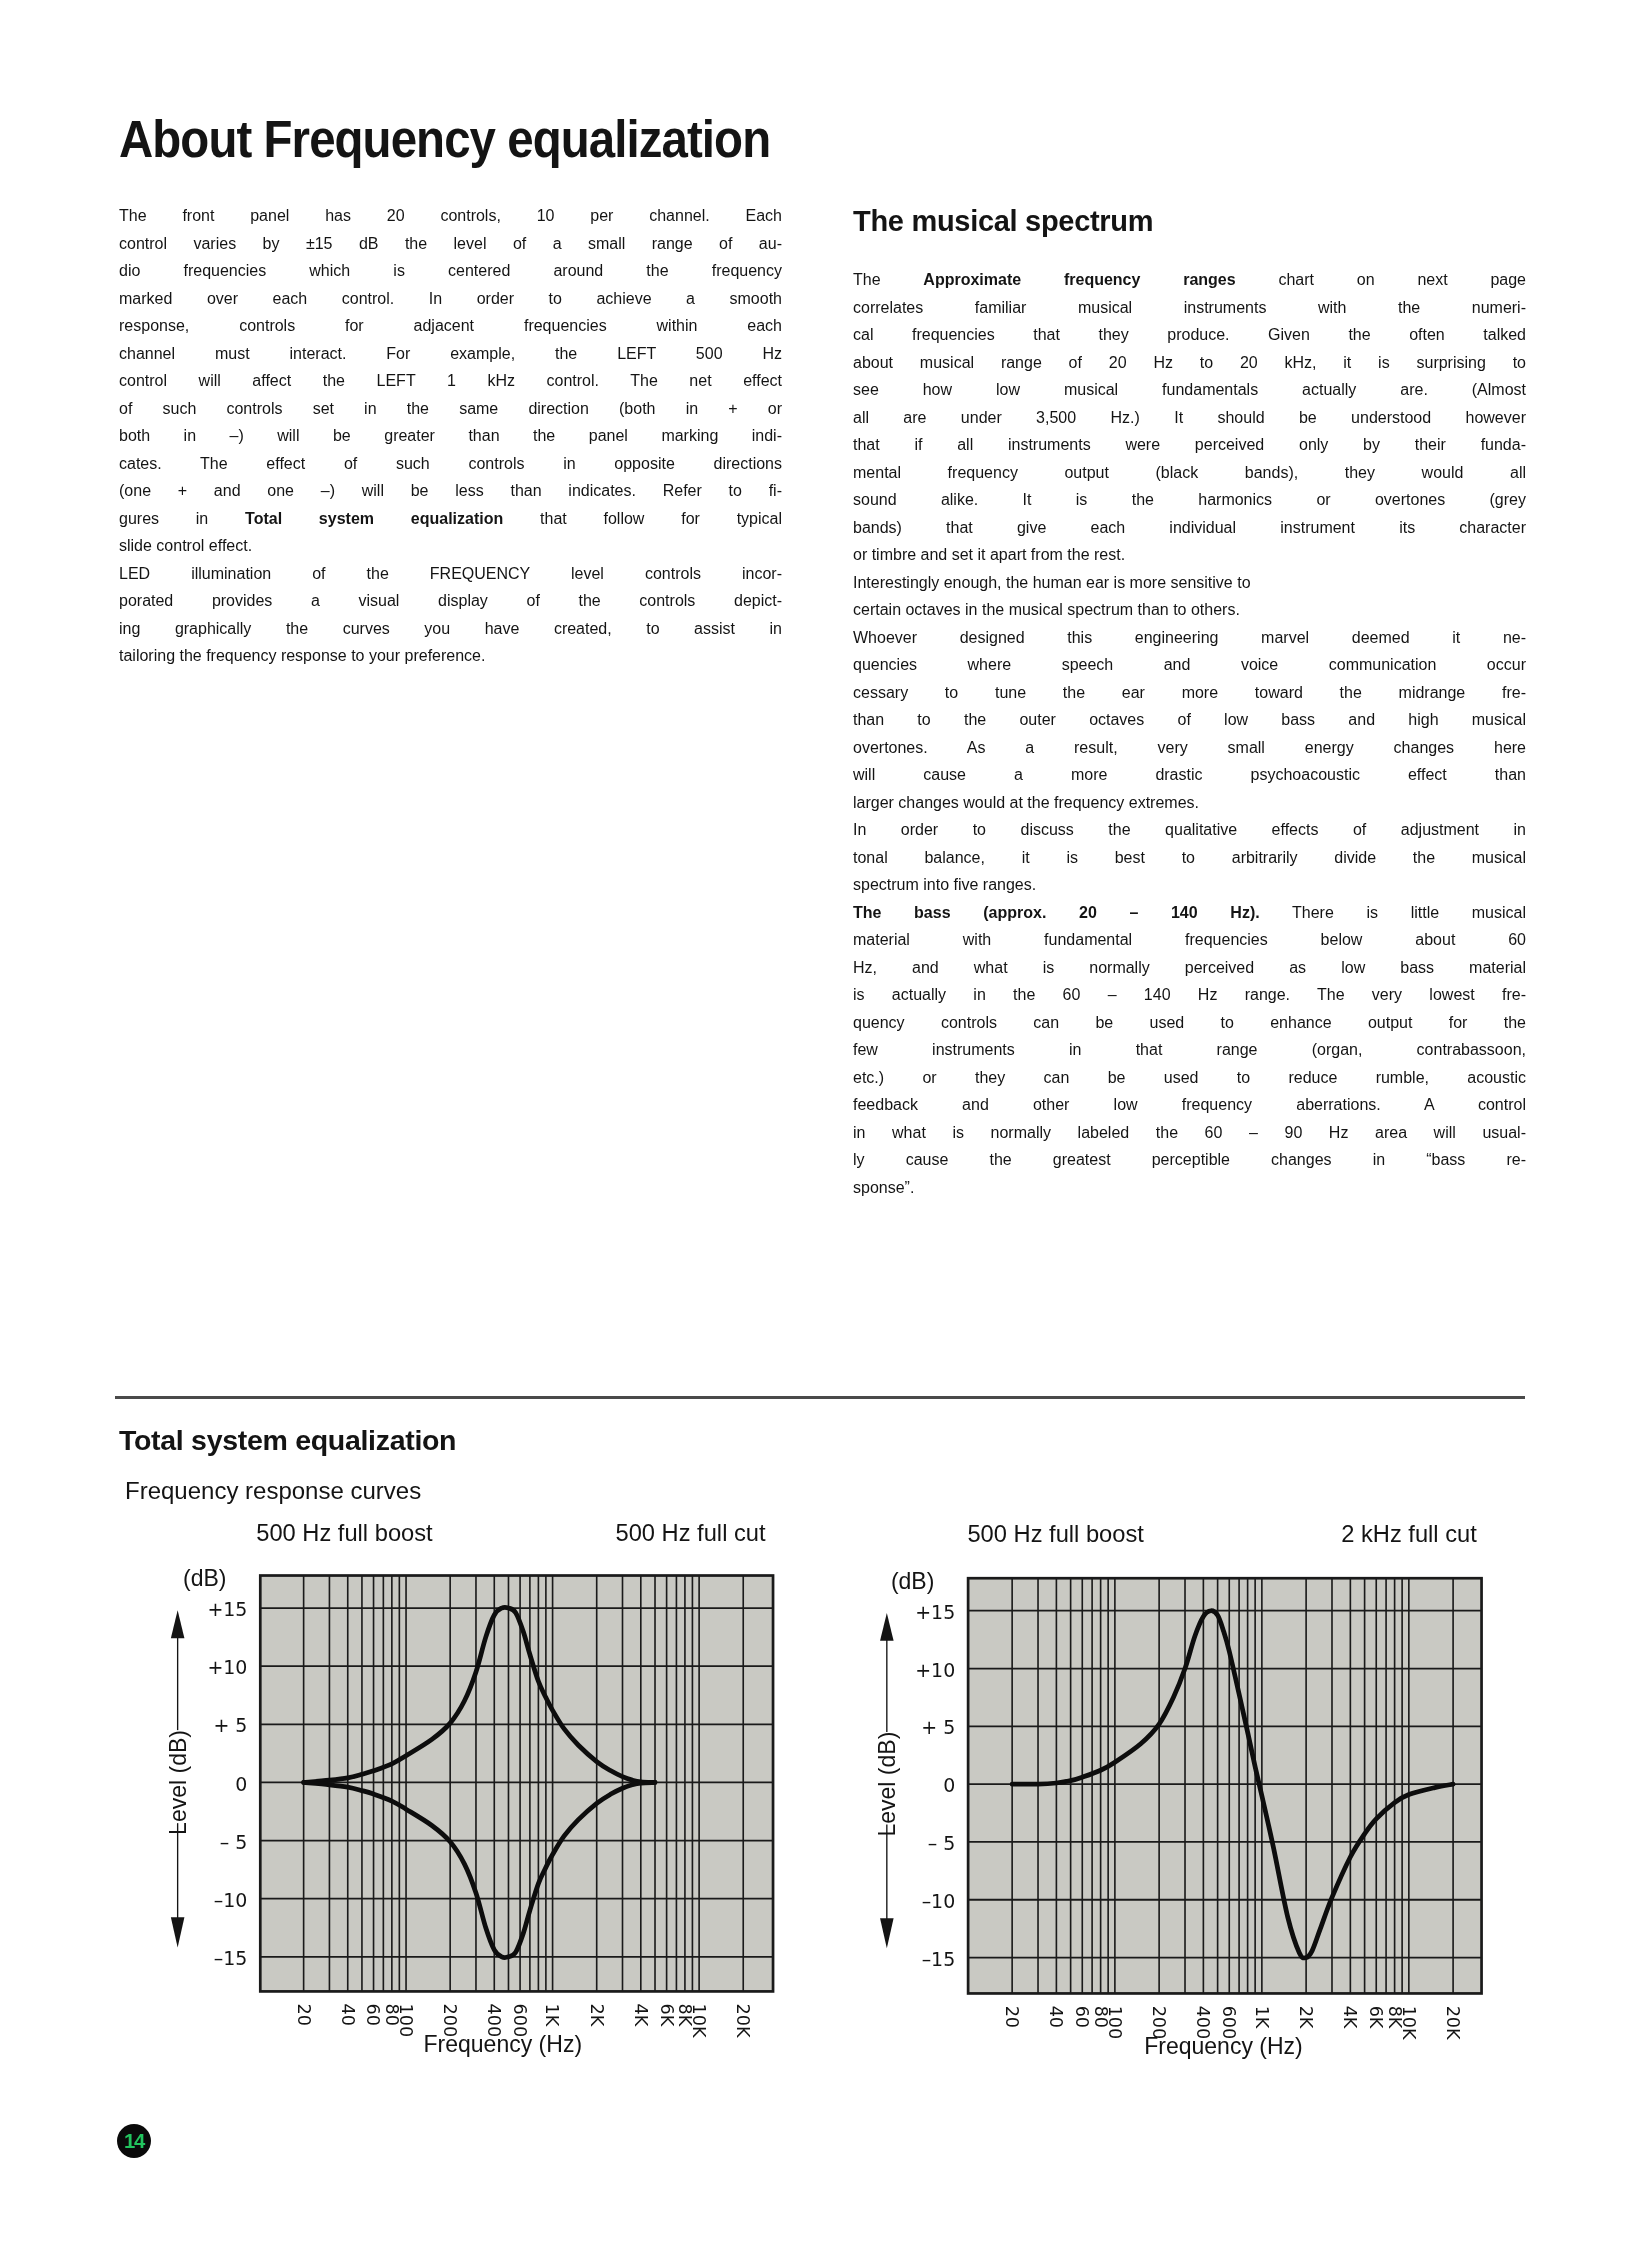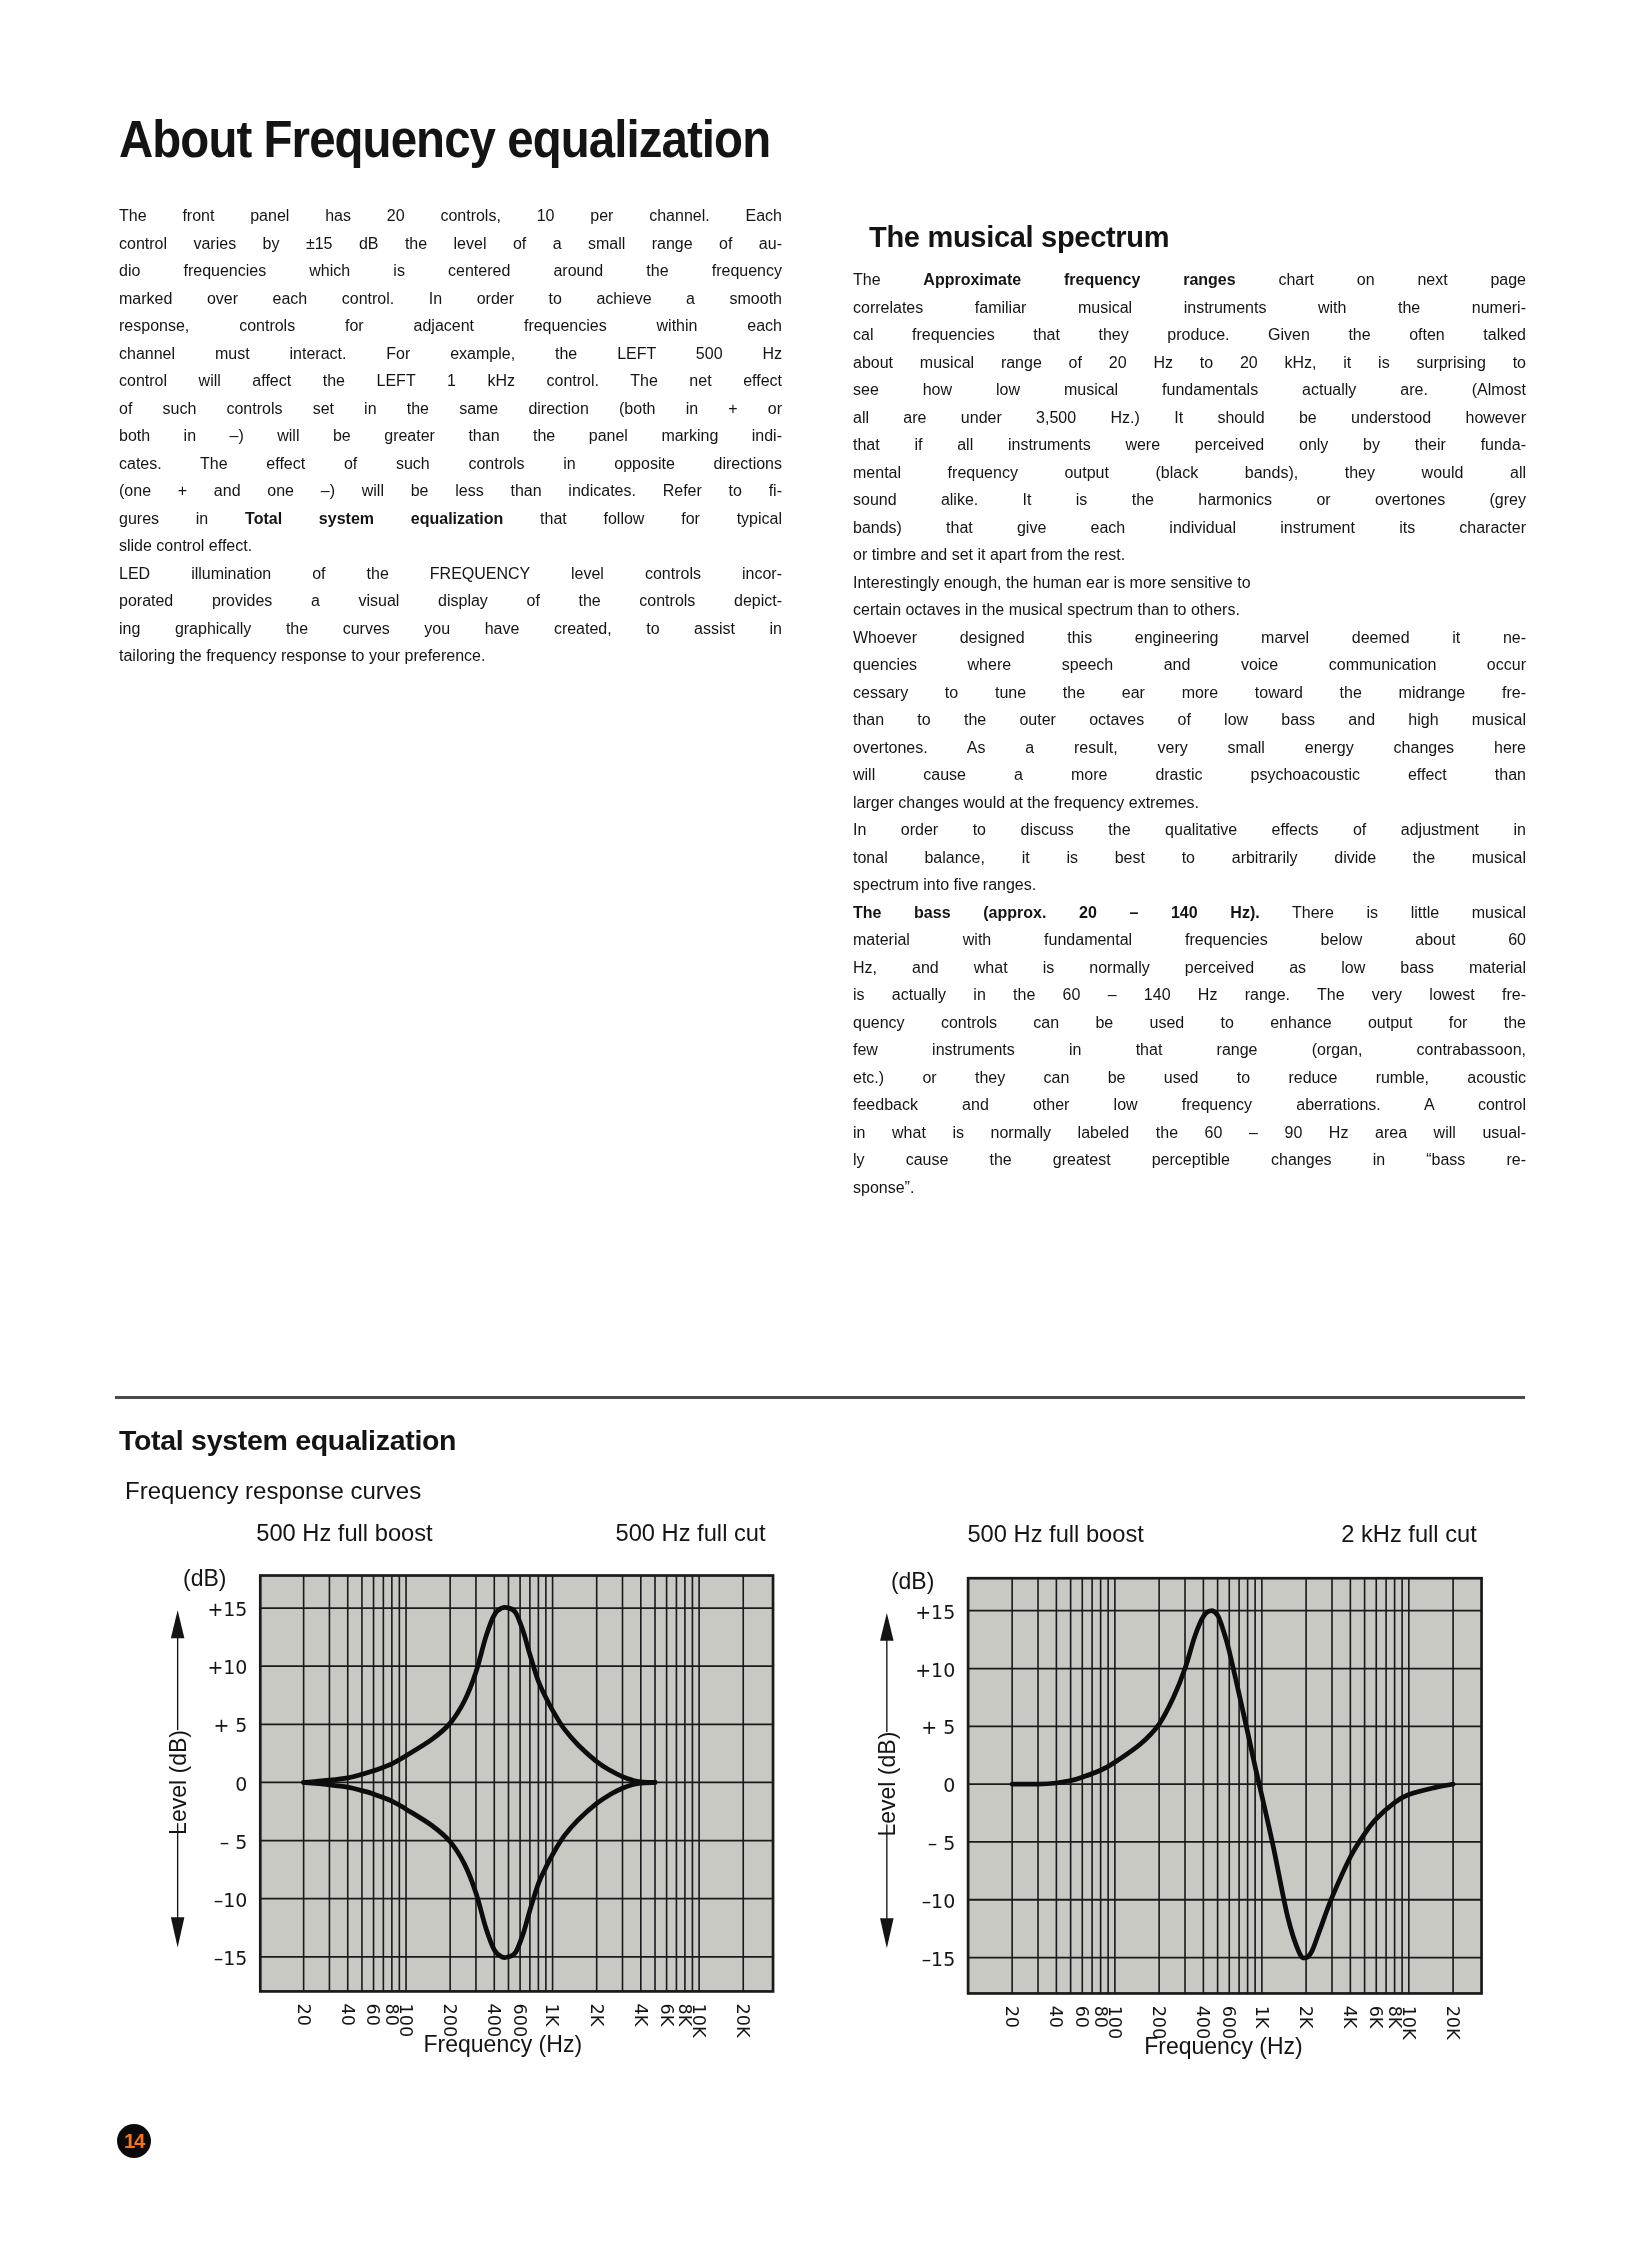--- a/index.html
+++ b/index.html
@@ -5,27 +5,27 @@
   html, body { margin: 0; padding: 0; background: #ffffff; }
   body { width: 1626px; height: 2261px; position: relative; overflow: hidden;
          font-family: "Liberation Sans", sans-serif; color: #141414; }
   .abs { position: absolute; }
   #page-title { left: 119px; top: 114px; font-size: 51px; font-weight: bold; letter-spacing: -1px; margin: 0; line-height: 1; transform: scaleX(0.93); transform-origin: left top; }
   .col { position: absolute; font-size: 16px; line-height: 27.5px; text-align: justify; }
   .col .line { display: block; text-align-last: justify; white-space: nowrap; }
   .col .line.last { text-align-last: left; }
   #left-col { left: 119px; top: 202px; width: 663px; }
   #right-col { left: 853px; top: 266px; width: 673px; }
-  #spectrum-heading { left: 853px; top: 205px; font-size: 29px; font-weight: bold; margin: 16px; letter-spacing: -0.3px; }
+  #spectrum-heading { left: 853px; top: 205px; font-size: 29px; font-weight: bold; margin: 0; letter-spacing: -0.3px; }
   b { font-weight: bold; }
   #divider { left: 115px; top: 1396px; width: 1410px; height: 2.7px; background: #4a4a4a; }
   #tse-heading { left: 119px; top: 1424px; font-size: 28.5px; font-weight: bold; margin: 0; letter-spacing: -0.3px; }
   #tse-subtitle { left: 125px; top: 1477px; font-size: 24px; }
   .chart-svg { position: absolute; left: 0; top: 0; overflow: visible; }
-  #page-number { left: 117px; top: 2124px; width: 34px; height: 34px; border-radius: 50%; background: #0a0a0a; color: #f97316; font-size: 20.3px; font-weight: bold; display: flex; align-items: center; justify-content: center; letter-spacing: -1.4px; }
+  #page-number { left: 117px; top: 2124px; width: 34px; height: 34px; border-radius: 50%; background: #0a0a0a; color: #22c55e; font-size: 20.3px; font-weight: bold; display: flex; align-items: center; justify-content: center; letter-spacing: -1.4px; }
 </style>
 </head>
 <body>
 
 <h1 id="page-title" class="abs">About Frequency equalization</h1>
 
 <div id="left-col" class="col">
     <span class="line">The front panel has 20 controls, 10 per channel. Each</span>
     <span class="line">control varies by ±15 dB the level of a small range of au-</span>
     <span class="line">dio frequencies which is centered around the frequency</span>

